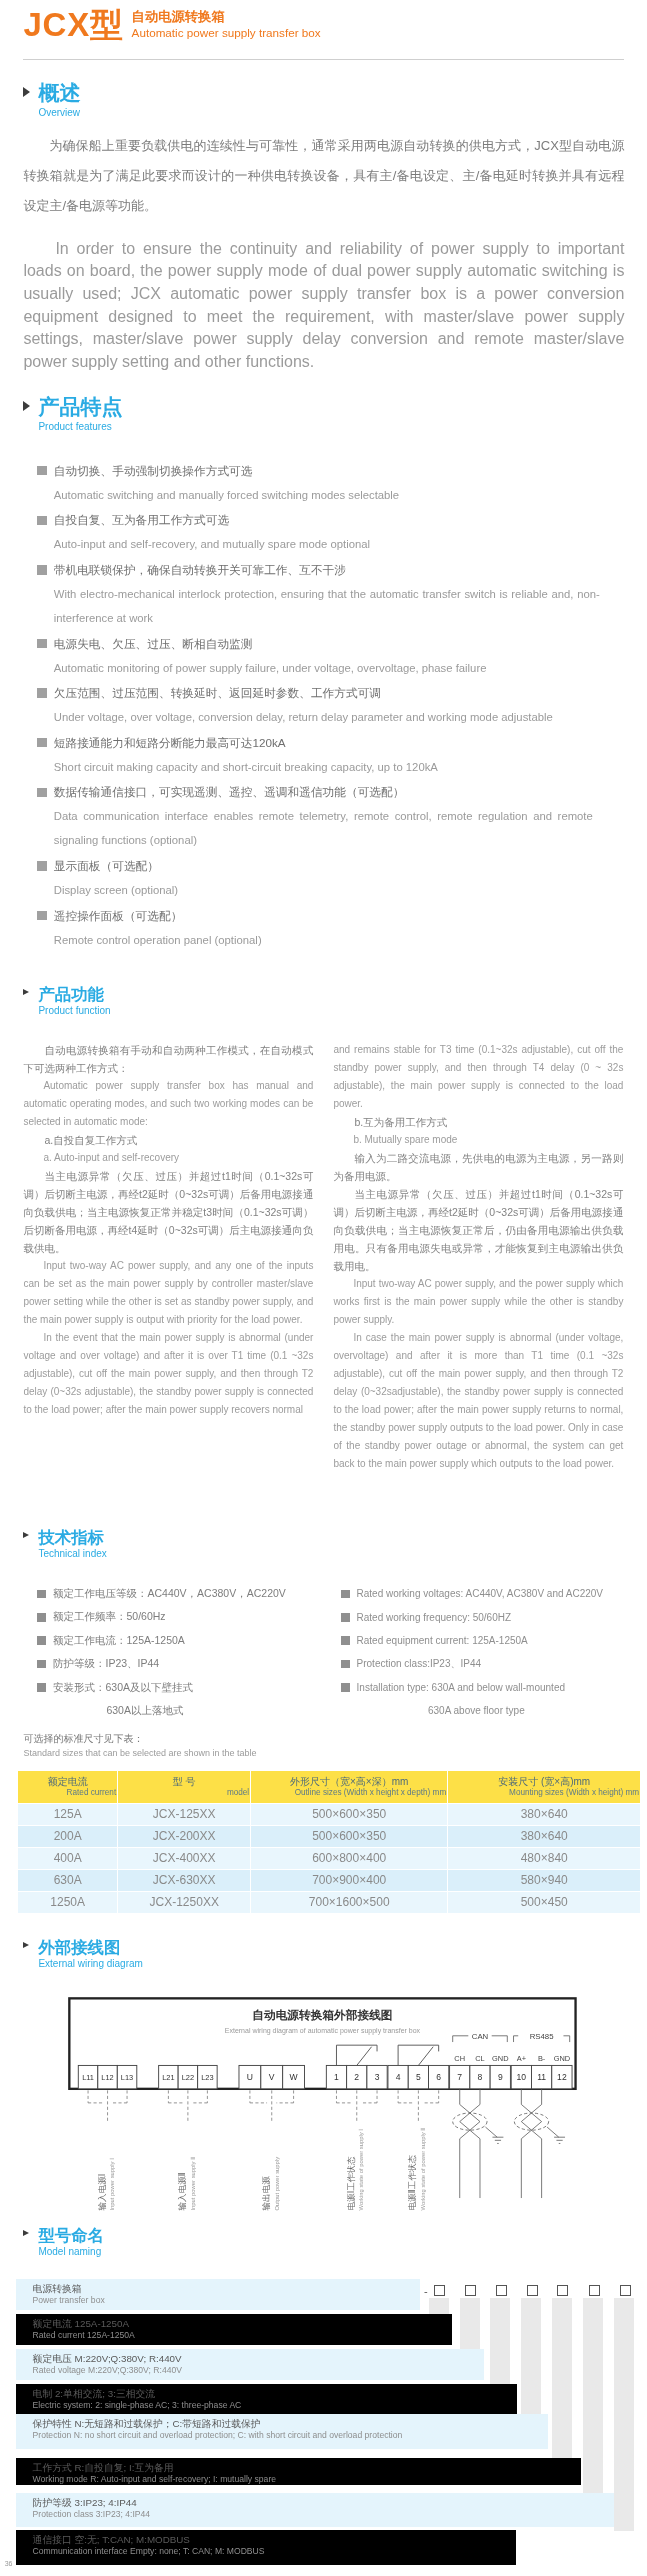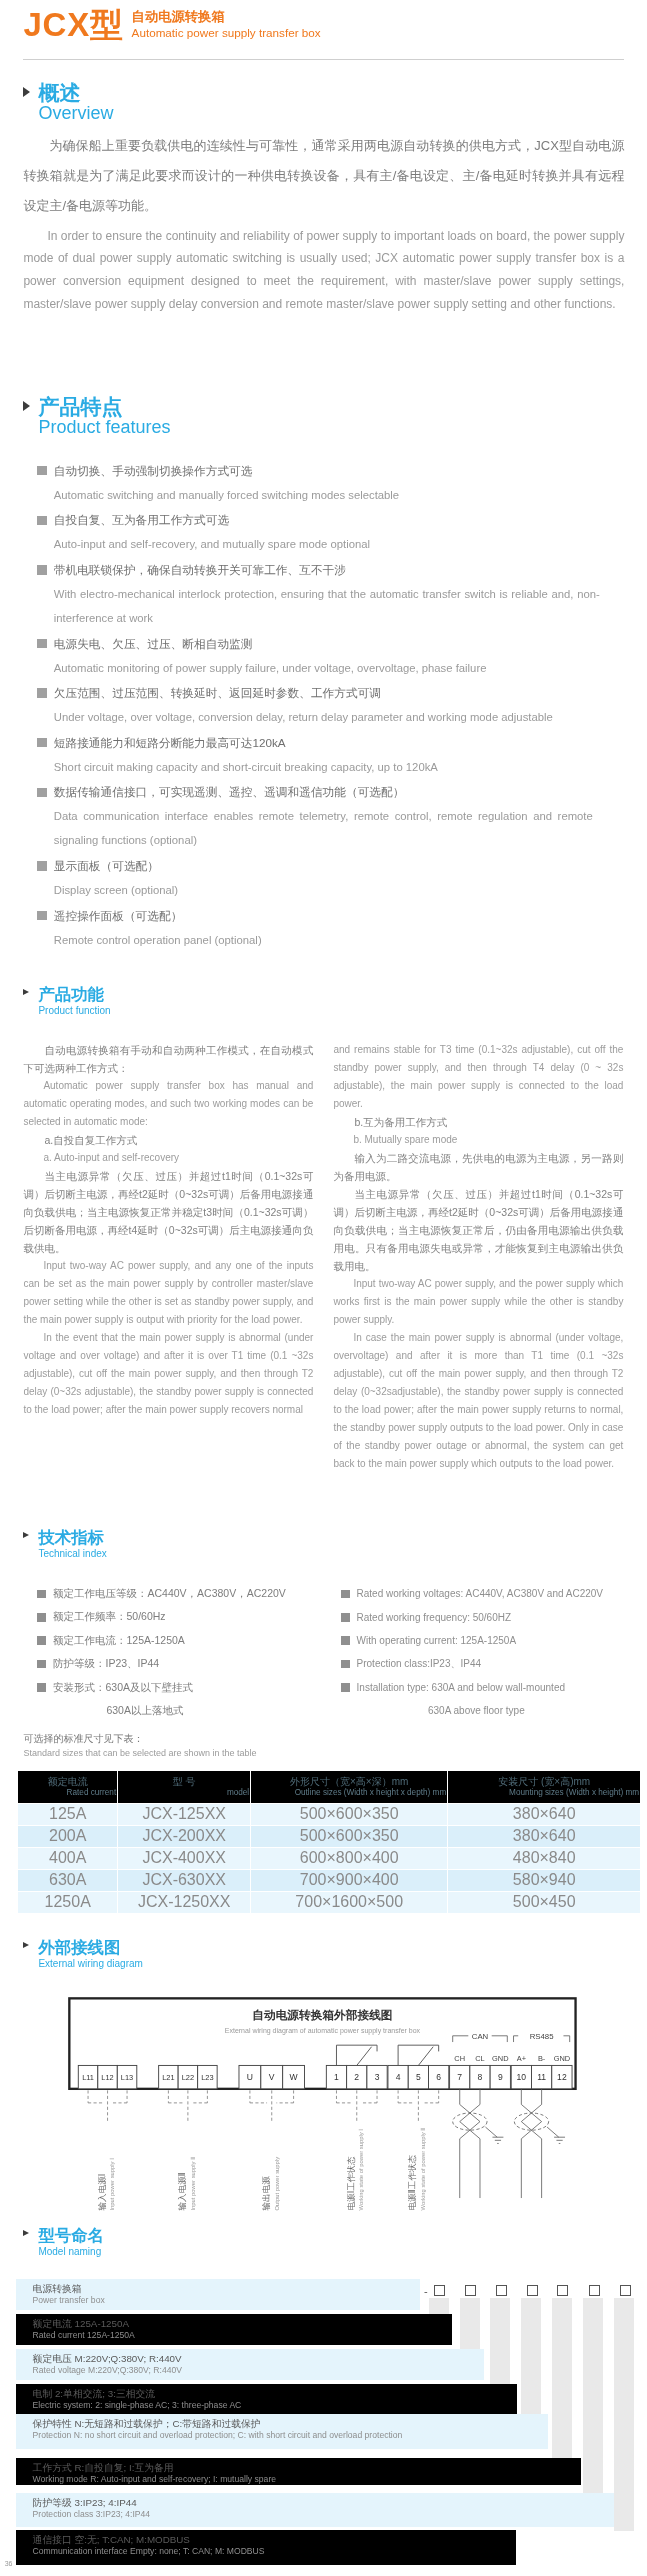--- a/index.html
+++ b/index.html
@@ -13,28 +13,28 @@
   .hdr-en{color:#f0791e;font-size:11.7px;line-height:15px;}
   .hdr-rule{position:absolute;top:59px;left:23.4px;width:601px;height:0.8px;background:#cfcfcf;}
   
   .sechead{position:relative;padding-left:15px;}
   .tri{position:absolute;left:0;width:0;height:0;border-left:7.8px solid #3c3c3c;
        border-top:5.5px solid transparent;border-bottom:5.5px solid transparent;}
   .sechead.big .tri{top:7px;}
   .sechead.small .tri{top:3.9px;border-left-width:6.2px;border-top-width:3.9px;border-bottom-width:3.9px;}
   .st-cn{color:#2aabe3;}
   .sechead.big .st-cn{font-size:21px;font-weight:bold;line-height:25px;}
-  .sechead.big .st-en{color:#2aabe3;font-size:18px;line-height:16.4px;}
+  .sechead.big .st-en{color:#2aabe3;font-size:10px;line-height:16.4px;}
   .sechead.small .st-cn{font-size:16.4px;font-weight:bold;line-height:19px;}
   .sechead.small .st-en{color:#2aabe3;font-size:10px;line-height:13.3px;}
   
   .sec{position:absolute;left:23.4px;width:601px;}
   .ov-cn{margin-top:9.4px;color:#7c7c7c;font-size:13px;line-height:30px;
          text-align:justify;text-indent:2em;}
-  .ov-en{margin-top:4px;color:#9b9b9b;font-size:12px;line-height:22.6px;
+  .ov-en{margin-top:17px;color:#9b9b9b;font-size:16px;line-height:22.6px;
          text-align:justify;text-indent:2em;}
   
   .feat-list{margin-top:23.4px;margin-left:14px;}
   .feat{margin-bottom:1.6px;}
   .feat .cnline{color:#6f6f6f;font-size:11.7px;line-height:24px;display:flex;align-items:center;}
   .sq{display:inline-block;width:9.4px;height:9.4px;background:#a0a0a0;margin-right:7px;flex:0 0 auto;}
   .feat .enline{color:#9b9b9b;font-size:11.3px;line-height:24px;margin-left:16.4px;
                 text-align:justify;}
   
   .cols{display:flex;margin-top:23.4px;}
@@ -51,24 +51,24 @@
   .tline{display:flex;align-items:center;height:23.4px;color:#7d7d7d;font-size:10.5px;}
   .tcol-r .tline{color:#8f8f8f;font-size:10px;}
   .sq2{display:inline-block;width:8.6px;height:8.6px;background:#8f8f8f;margin-right:7px;flex:0 0 auto;}
   .textra{height:23.4px;line-height:23.4px;color:#7d7d7d;font-size:10.5px;padding-left:69px;}
   .tcol-r .textra{color:#8f8f8f;font-size:10px;padding-left:87px;}
   
   .note-cn{color:#777;font-size:10px;line-height:15.6px;}
   .note-en{color:#9b9b9b;font-size:9px;line-height:13.3px;}
   table.szt{border-collapse:collapse;margin-top:10px;margin-left:-6.2px;width:624px;table-layout:fixed;}
   table.szt th,table.szt td{border:1.6px solid #fff;text-align:center;vertical-align:middle;}
-  table.szt th{background:#000000;height:30px;font-weight:normal;}
+  table.szt th{background:#fde047;height:30px;font-weight:normal;}
   .thcn{color:#4f6b78;font-size:10px;line-height:12.5px;}
   .then{color:#5e7b88;font-size:8.2px;line-height:10px;text-align:right;}
-  table.szt td{height:19px;color:#8a8a8a;font-size:16px;}
+  table.szt td{height:19px;color:#8a8a8a;font-size:12px;}
   table.szt tr.odd td{background:#e9f6fd;}
   table.szt tr.even td{background:#daeffa;}
   
   svg text{font-family:"Liberation Sans","DejaVu Sans",sans-serif;}
   .dg-title{font-size:15px;font-weight:bold;fill:#333;}
   .dg-sub{font-size:9px;fill:#9a9a9a;}
   .tlabel{font-size:9.5px;fill:#333;}
   .tlabel.wide{font-size:11px;}
   .pin{font-size:9.5px;fill:#444;}
   .bus{font-size:10px;fill:#444;}
@@ -246,21 +246,21 @@
         <div class="tline">
             <span class="sq2"></span>
             <span>Rated working voltages: AC440V, AC380V and AC220V</span>
           </div>
         <div class="tline">
             <span class="sq2"></span>
             <span>Rated working frequency: 50/60HZ</span>
           </div>
         <div class="tline">
             <span class="sq2"></span>
-            <span>With operating current: 125A-1250A</span>
+            <span>Rated equipment current: 125A-1250A</span>
           </div>
         <div class="tline">
             <span class="sq2"></span>
             <span>Protection class:IP23、IP44</span>
           </div>
         <div class="tline">
             <span class="sq2"></span>
             <span>Installation type: 630A and below wall-mounted</span>
           </div>
         <div class="textra">630A above floor type</div>

